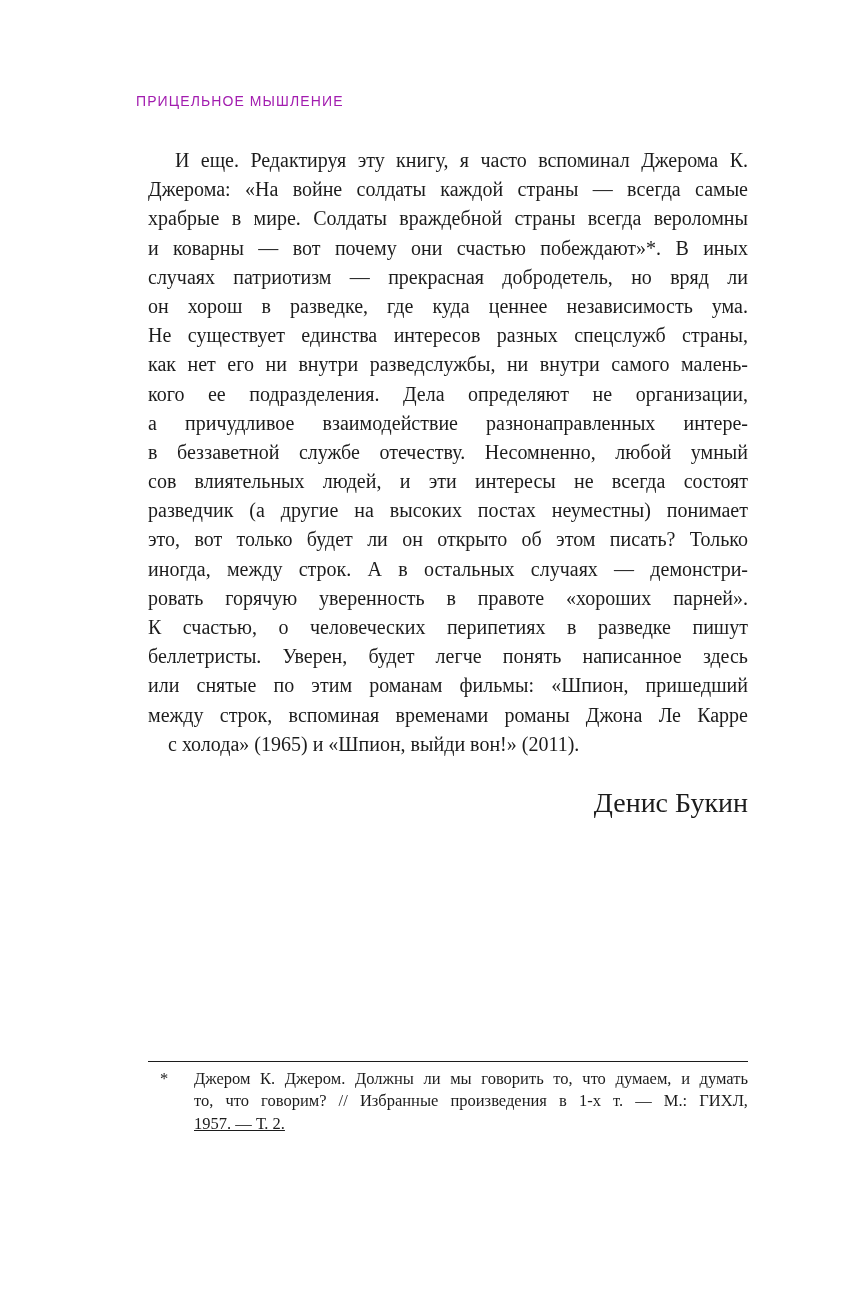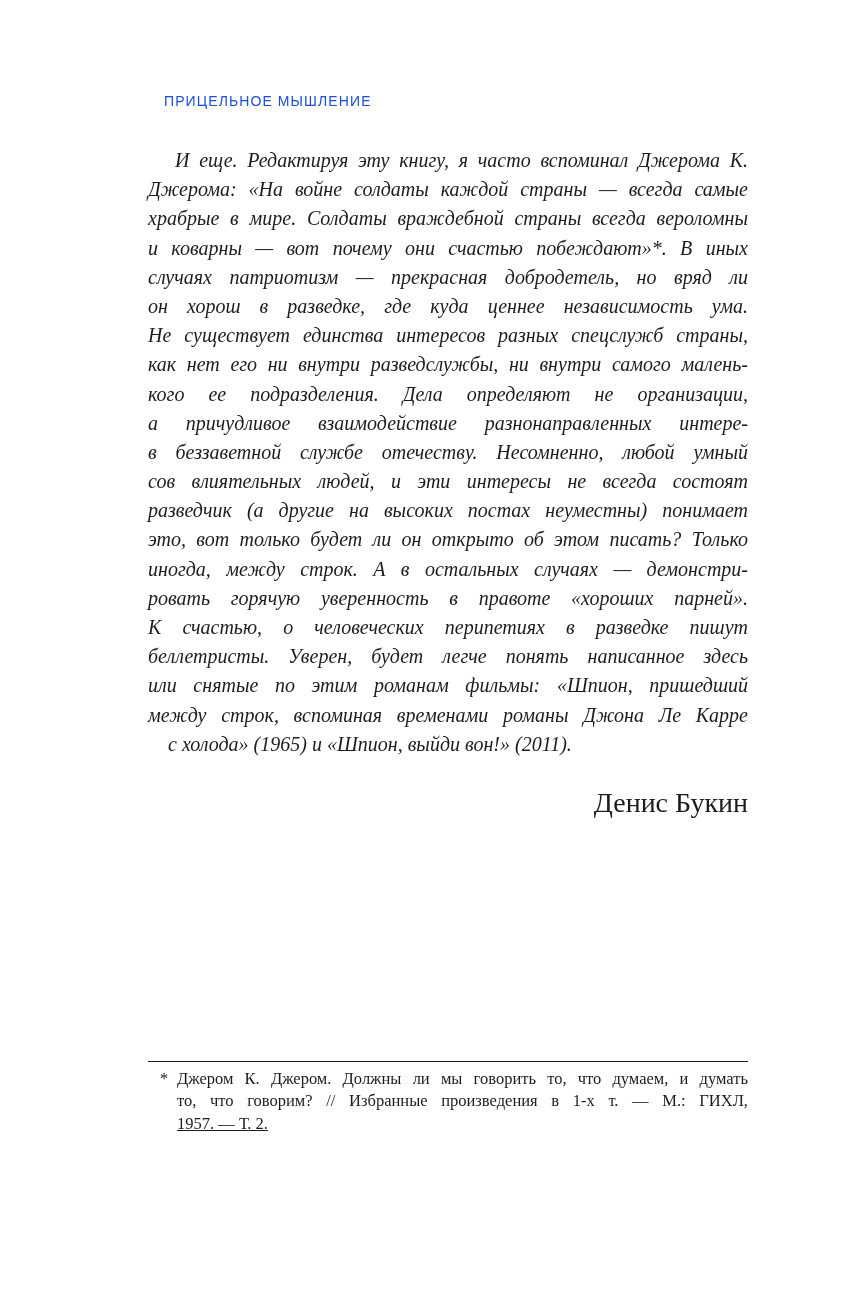--- a/index.html
+++ b/index.html
@@ -8,45 +8,44 @@
     position: relative;
     width: 862px;
     height: 1299px;
     background: #ffffff;
     overflow: hidden;
     font-family: "Liberation Serif", serif;
     color: #1c1c1c;
   }
   .running-header {
     position: absolute;
-    left: 164px;
+    left: 136px;
     top: 93px;
     width: 600px;
     font-family: "Liberation Sans", sans-serif;
     font-size: 14px;
     letter-spacing: 1.1px;
-    color: #1d4ed8;
+    color: #a21caf;
     text-transform: uppercase;
     white-space: nowrap;
   }
   .body-text {
     position: absolute;
     left: 148px;
     top: 146px;
     width: 600px;
     font-size: 20px;
     line-height: 29.2px;
   }
   .body-text .line {
     text-align: justify;
     text-align-last: justify;
     height: 29.2px;
     overflow: visible;
     white-space: nowrap;
-    font-style: italic;
   }
   .body-text .line.first {
     padding-left: 27px;
   }
   .body-text .line.last {
     text-align-last: left;
     margin-left: 20px;
   }
   .signature {
     position: absolute;
@@ -80,20 +79,21 @@
   .footnote-marker {
     position: absolute;
     left: 12px;
     top: 0;
   }
   .footnote .fline {
     text-align: justify;
     text-align-last: justify;
     height: 22.3px;
     white-space: nowrap;
+    margin-left: 17px;
   }
   .footnote .fline.last {
     text-align-last: left;
     text-decoration: underline;
   }
 </style>
 </head>
 <body>
 
 <div class="page">

